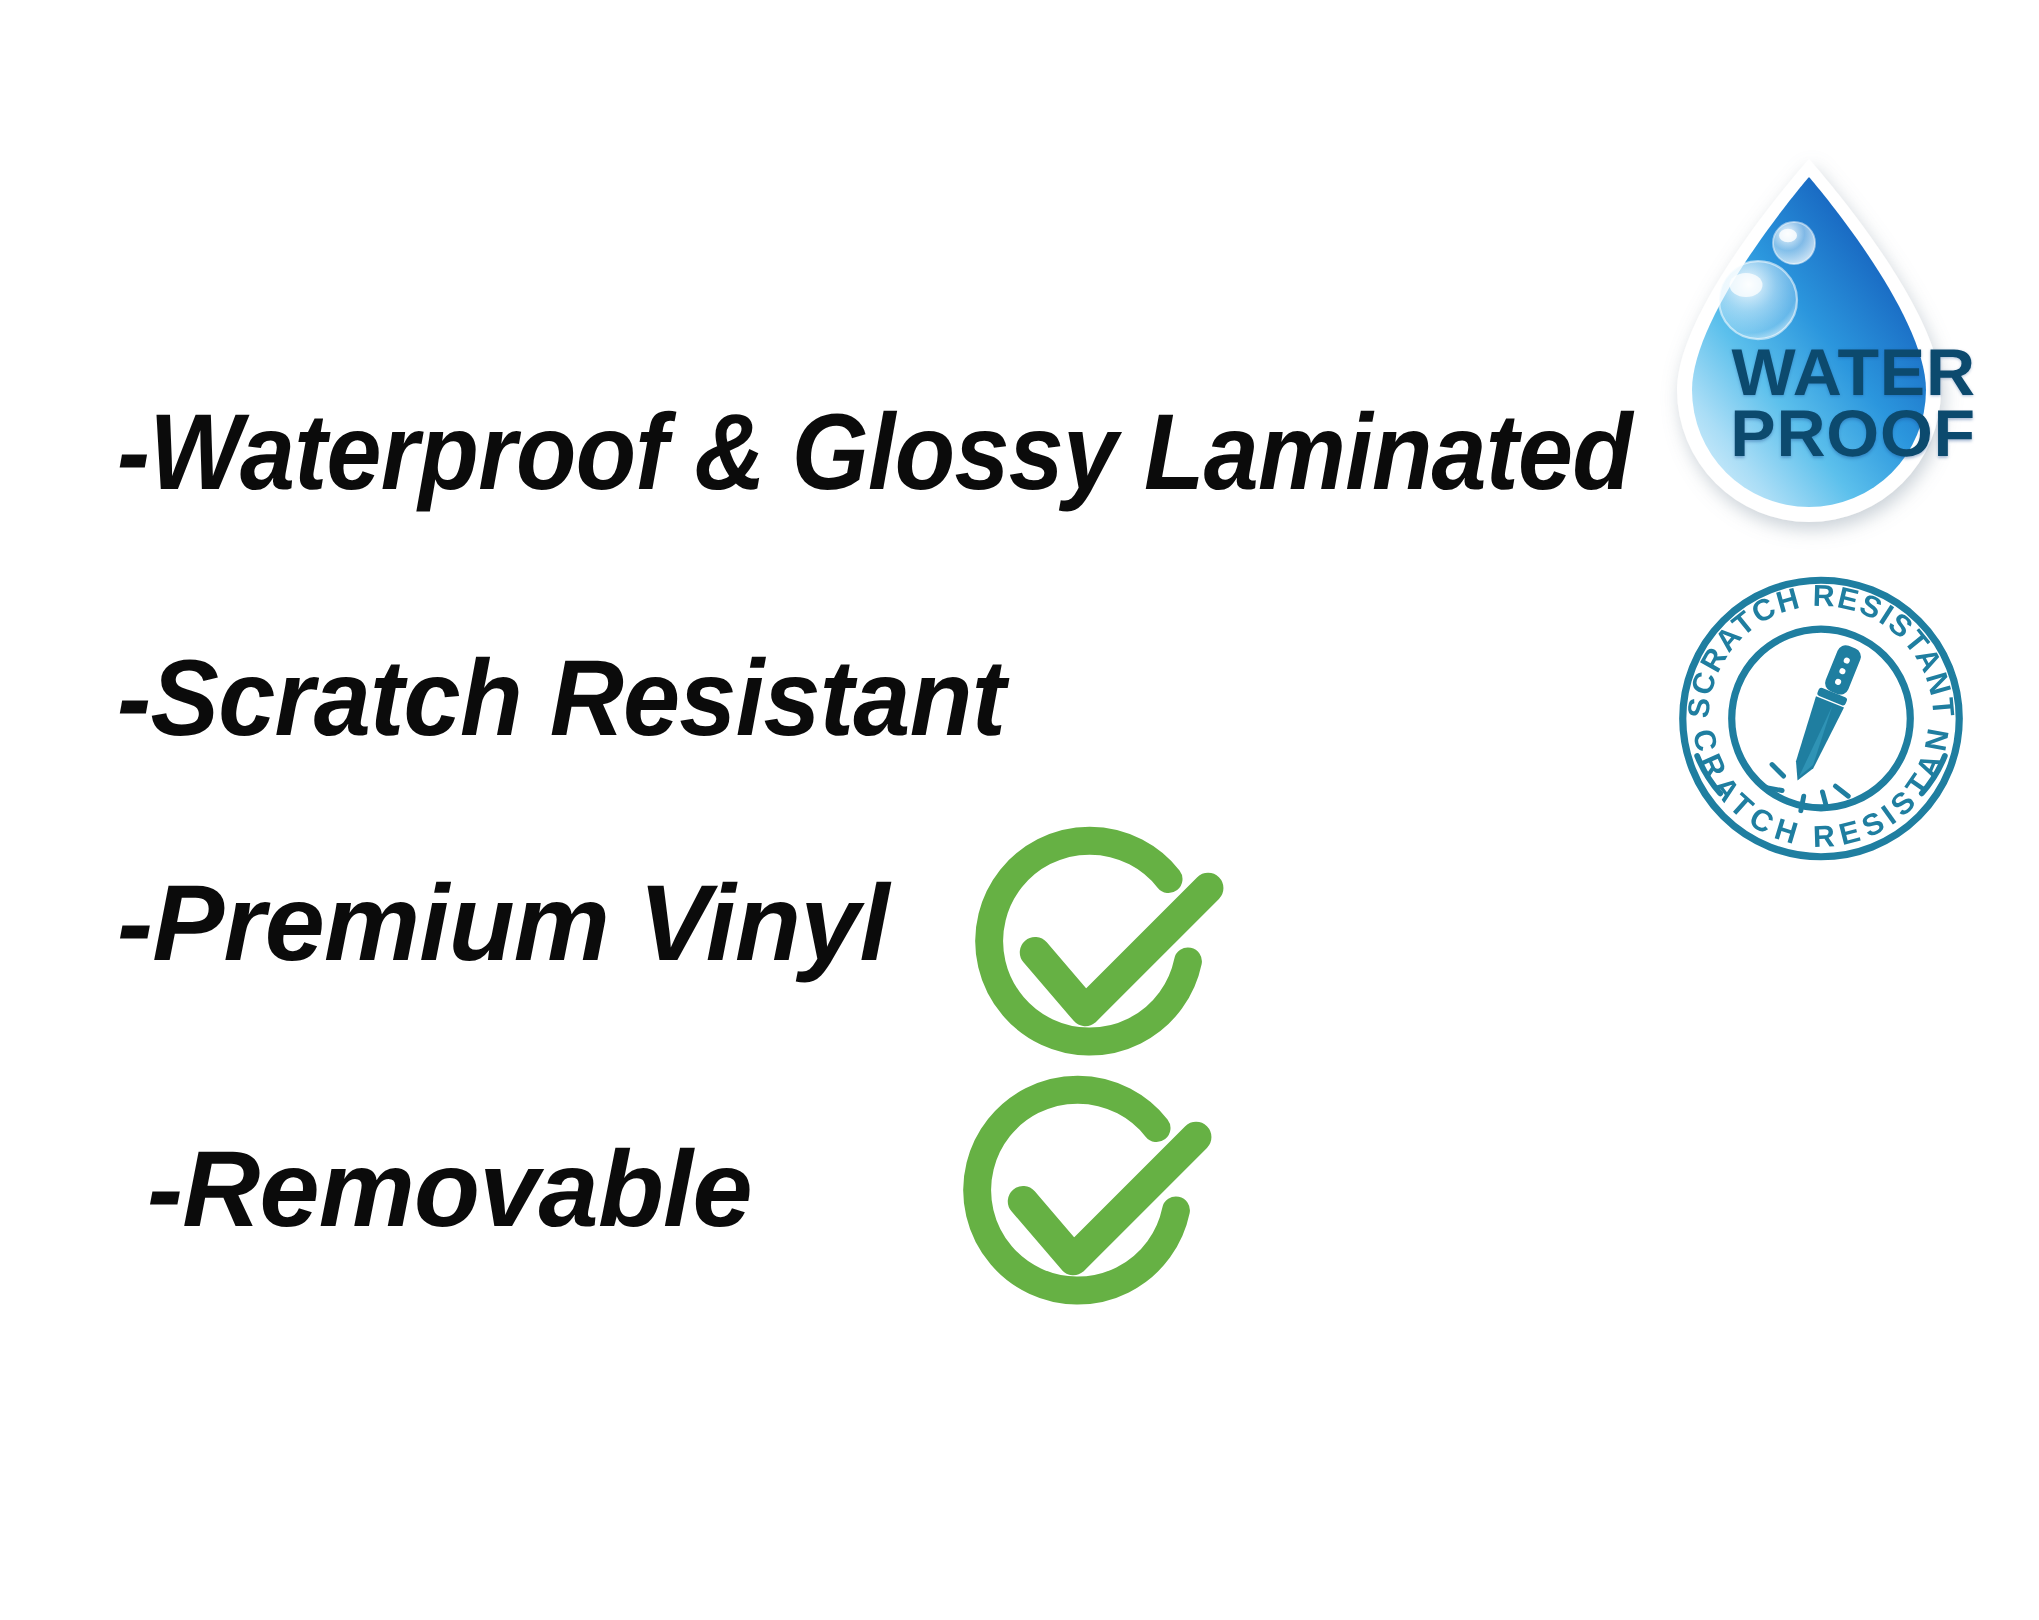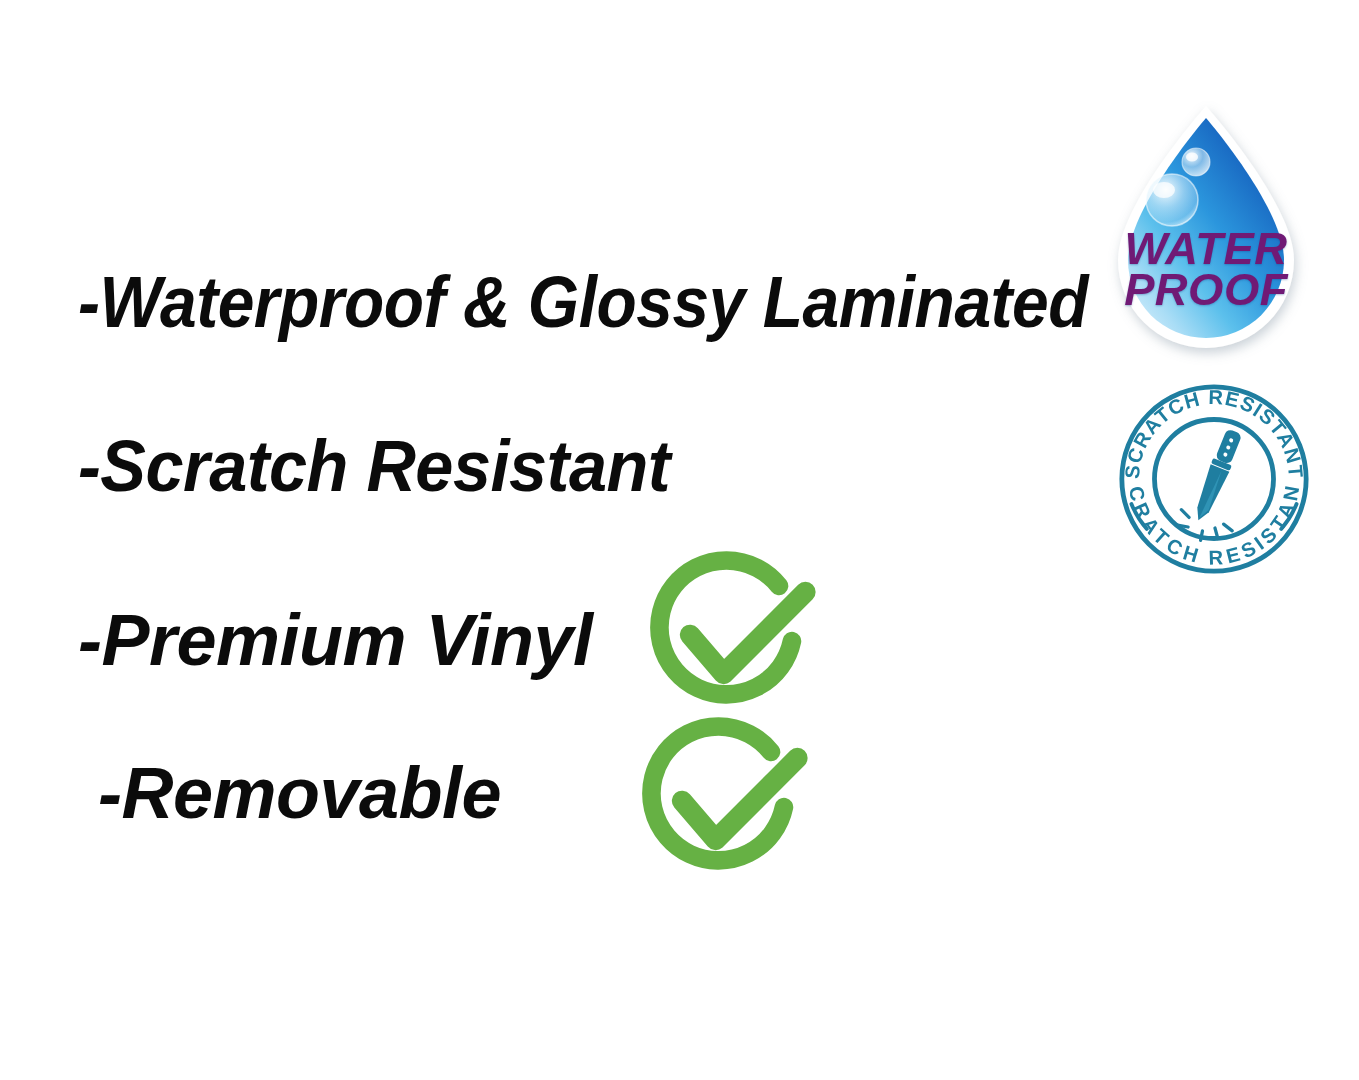--- a/index.html
+++ b/index.html
@@ -25,21 +25,21 @@
   }
   .feature-row {
     position: absolute;
     left: 78px;
     display: flex;
     align-items: center;
     white-space: nowrap;
   }
   .feature-row-0 { top: 262px; }
   .feature-row-1 { top: 426px; }
-  .feature-row-2 { top: 600px; }
+  .feature-row-2 { top: 576px; }
   .feature-row-3 { top: 753px; margin-left: 20px; }
 
   .feature-text {
     font-family: "Liberation Sans", sans-serif;
     font-weight: bold;
     font-style: italic;
     font-size: 72px;
     line-height: 80px;
     color: #0b0b0b;
     letter-spacing: -0.5px;
@@ -71,30 +71,29 @@
     left: 1098px;
     top: 100px;
     width: 216px;
     height: 268px;
   }
   #waterproof-badge .wp-text {
     position: absolute;
     left: 0;
     top: 128px;
     width: 216px;
-    text-align: center;
-    color: #701a75;
+    text-align: right;
+    color: #0c4a6e;
     font-family: "Liberation Sans", sans-serif;
     font-weight: bold;
     font-size: 44px;
     line-height: 41px;
     letter-spacing: 0.5px;
     pointer-events: none;
     text-shadow: 0 1px 2px rgba(20,70,140,0.35);
-    font-style: italic;
   }
   #waterproof-badge .wp-line {
     display: block;
     transform: scaleX(1.03);
   }
 
   
   #scratch-badge {
     position: absolute;
     left: 1118px;

